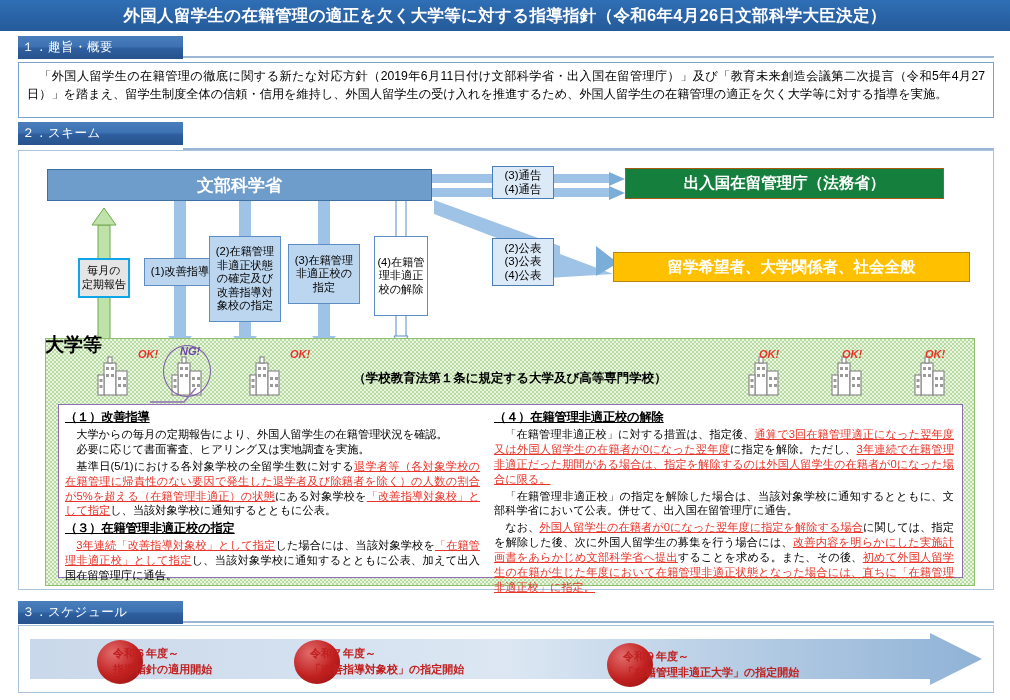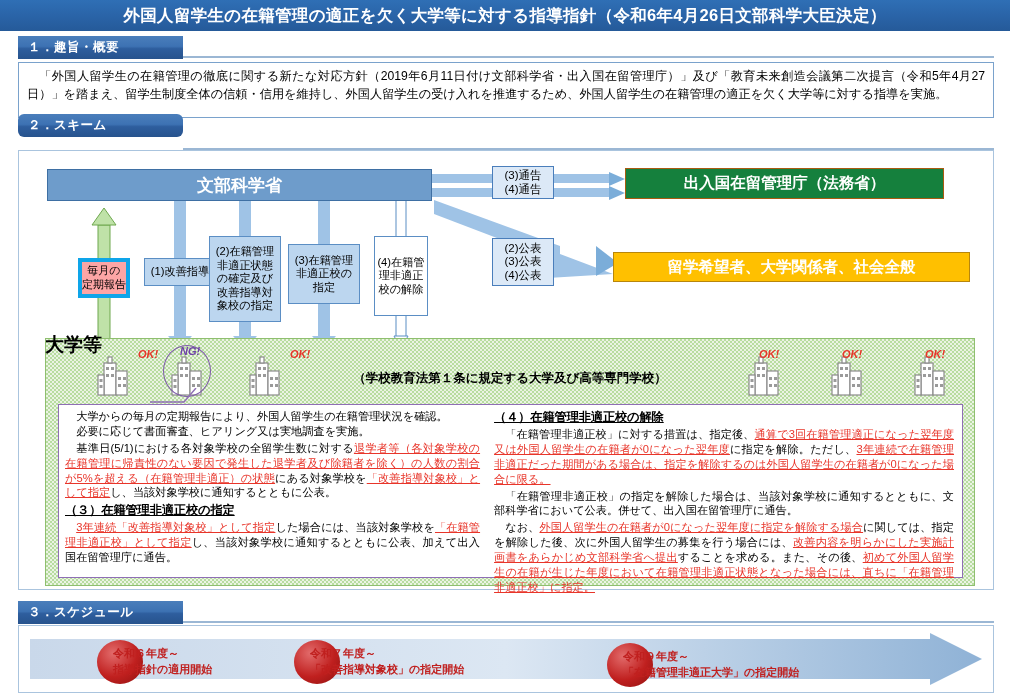--- a/index.html
+++ b/index.html
@@ -20,22 +20,22 @@
     background: linear-gradient(to bottom, #2f6fb5 0%, #2a64a8 50%, #255a99 100%);
     color: #ffffff;
     display: flex; align-items: center; justify-content: center;
     font-size: 16.5px; font-weight: bold; letter-spacing: .3px;
   }
 
   
   .section-head {
     position: absolute; height: 23px;
     background: linear-gradient(to bottom, #4a7ebb 0%, #3d72b3 45%, #2e5e9e 55%, #27538d 100%);
-    color: #fff; font-size: 12.5px; font-weight: bold;
-    display: flex; align-items: center; padding-left: 10px;
+    color: #fff; font-size: 12.5px; font-weight: normal;
+    display: flex; align-items: center; padding-left: 4px;
     letter-spacing: .5px;
   }
   .section-rule {
     position: absolute; height: 2px; background: #9bb7d4;
   }
 
   
   #overview-box {
     position: absolute; left: 18px; top: 62px; width: 976px; height: 56px;
     border: 1px solid #7aa2cc; background: #ffffff;
@@ -80,21 +80,21 @@
     font-size: 11.5px; color: #000; line-height: 1.18;
     display: flex; flex-direction: column; align-items: center;
     justify-content: center; padding: 1px 3px;
   }
   #label-tsukoku { left: 492px; top: 166px; width: 62px; height: 33px; }
   #label-kohyo   { left: 492px; top: 238px; width: 62px; height: 48px; }
 
   
   #monthly-box {
     position: absolute; left: 78px; top: 258px; width: 52px; height: 40px;
-    background: #fca5a5; border: 4px solid #0ea5e9;
+    background: #e5e5e5; border: 2px solid #0ea5e9;
     font-size: 11px; line-height: 1.25; color: #000;
     display: flex; flex-direction: column; align-items: center; justify-content: center;
   }
 
   
   .step-box {
     position: absolute; background: #bcd6ef; border: 1px solid #5b8ec4;
     font-size: 11.2px; line-height: 1.22; color: #000;
     display: flex; align-items: center; justify-content: center;
     text-align: center; padding: 2px;
@@ -188,21 +188,21 @@
 
 <div class="section-head" style="left:18px; top:36px; width:165px;">
   <span>１．趣旨・概要</span>
 </div>
 <div class="section-rule" style="left:183px; top:56px; width:811px;"></div>
 
 <div id="overview-box">
   <span class="ind">「外国人留学生の在籍管理の徹底に関する新たな対応方針（2019年6月11日付け文部科学省・出入国在留管理庁）」及び「教育未来創造会議第二次提言（令和5年4月27日）」を踏まえ、留学生制度全体の信頼・信用を維持し、外国人留学生の受け入れを推進するため、外国人留学生の在籍管理の適正を欠く大学等に対する指導を実施。</span>
 </div>
 
-<div class="section-head" style="left:18px; top:114px; width:165px;border-radius:6px;">
+<div class="section-head" style="left:18px; top:122px; width:165px;">
   <span>２．スキーム</span>
 </div>
 <div class="section-rule" style="left:183px; top:148px; width:811px;"></div>
 
 <div id="scheme-frame"></div>
 
 <svg class="nb" style="left:0; top:150px; width:1010px; height:440px;">
   <defs>
     <linearGradient id="gblue" x1="0" y1="0" x2="0" y2="1">
       <stop offset="0%" stop-color="#c5dcf2"></stop>
@@ -414,20 +414,21 @@
     <rect x="22" y="22" width="3" height="3"></rect>
       <rect x="27" y="22" width="3" height="3"></rect>
     <rect x="22" y="29" width="3" height="3"></rect>
       <rect x="27" y="29" width="3" height="3"></rect>
   </g>
 </svg>
 <div class="ok-tag" style="left:925px; top:348px;">OK!</div>
 
 <div id="detail-panel">
   <div id="detail-left">
+    <div class="d-head">（１）改善指導</div>
     <div class="d-body">
       <span class="ind">大学からの毎月の定期報告により、外国人留学生の在籍管理状況を確認。</span>
       <span class="ind">必要に応じて書面審査、ヒアリング又は実地調査を実施。</span>
     </div>
 
     <div class="d-body">
         <span class="ind"><span>基準日(5/1)における各対象学校の全留学生数に対する</span><span class="hl">退学者等（各対象学校の在籍管理に帰責性のない要因で発生した退学者及び除籍者を除く）の人数の割合が5%を超える（在籍管理非適正）の状態</span><span>にある対象学校を</span><span class="hl">「改善指導対象校」として指定</span><span>し、当該対象学校に通知するとともに公表。</span></span>
       </div>
 
     <div class="d-head">（３）在籍管理非適正校の指定</div>

